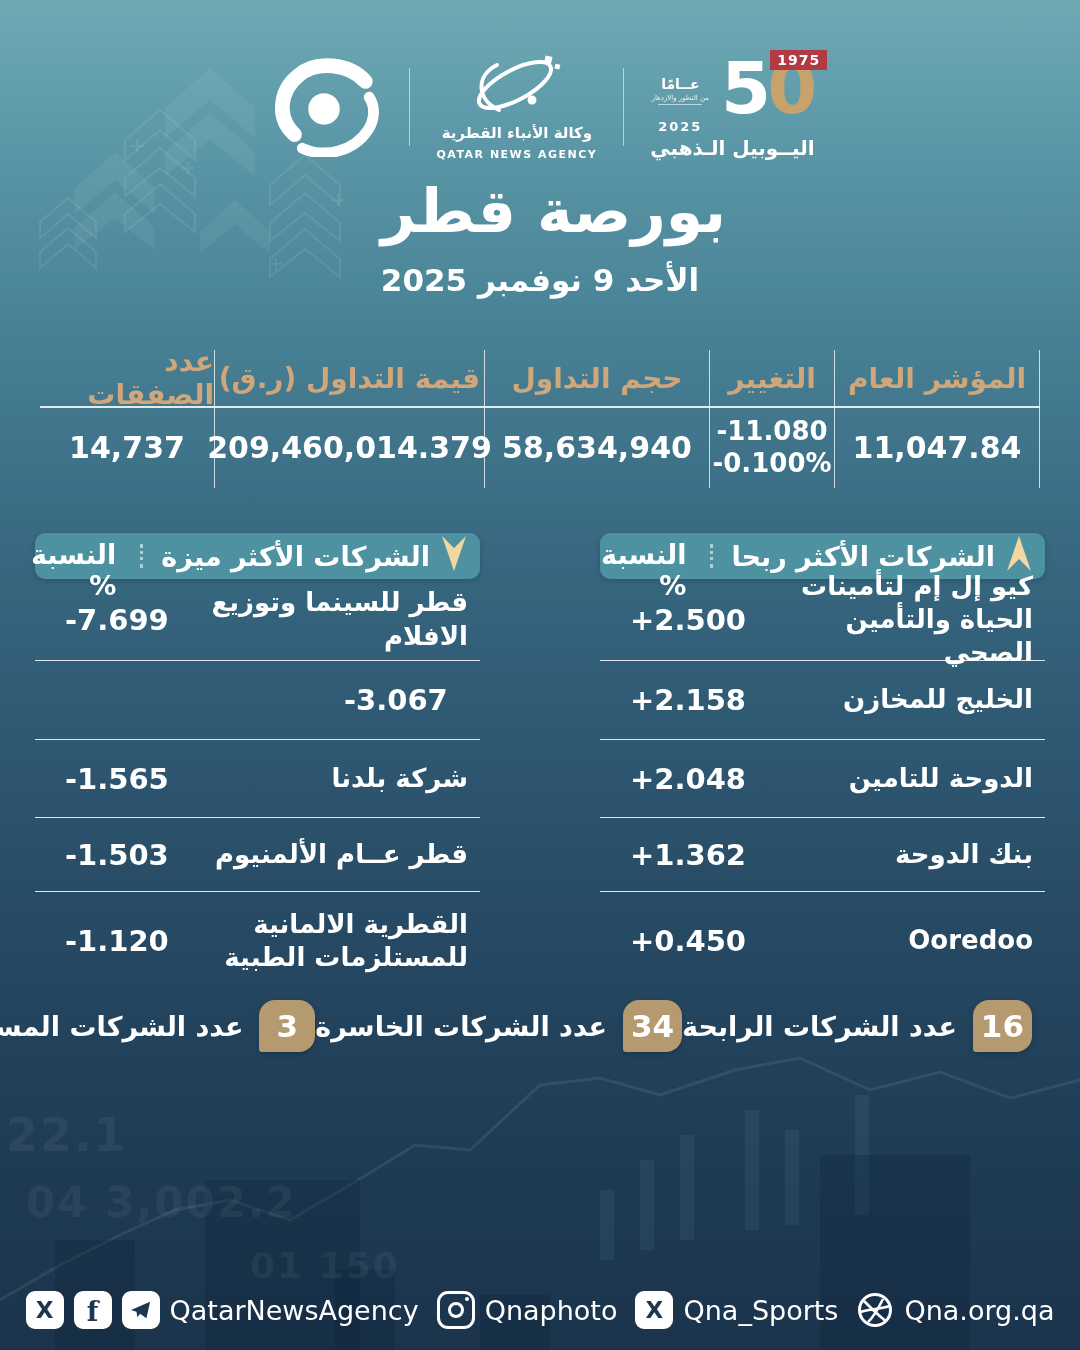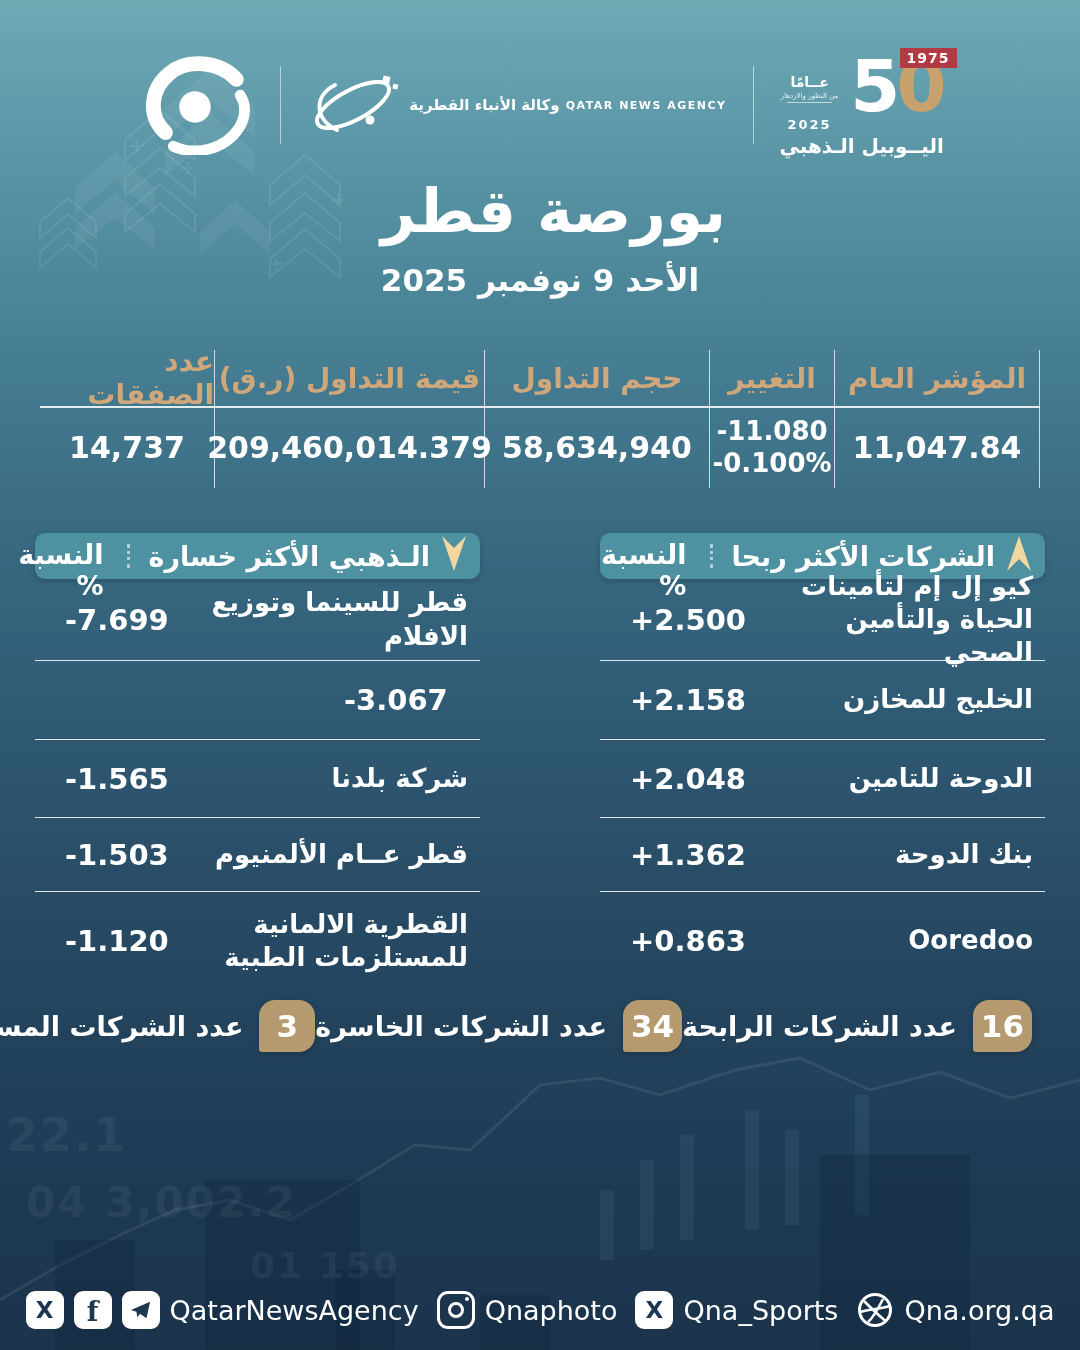--- a/index.html
+++ b/index.html
@@ -18,21 +18,21 @@
   .deco-top{left:20px; top:20px; opacity:.55;}
   .deco-bottom{left:0; bottom:0; opacity:.9;}
   .deco-num{position:absolute; color:rgba(255,255,255,.055); font-weight:bold; letter-spacing:2px;}
   .dn0{left:6px; top:1108px; font-size:46px;}
   .dn1{left:26px; top:1178px; font-size:42px;}
   .dn2{left:250px; top:1245px; font-size:36px;}
 
   
   .logos{position:absolute; top:52px; left:0; right:0; display:flex; justify-content:center; align-items:center; gap:26px;}
   .logo-sep{width:1px; height:78px; background:rgba(255,255,255,.55);}
-  .qna-block{display:flex; align-items:center; gap:6px;}
+  .qna-block{display:flex; flex-direction:column; align-items:center; gap:6px;}
   .qna-ar{font-size:15px; font-weight:bold;}
   .qna-en{font-size:11px; font-weight:bold; letter-spacing:1.5px;}
   .anniv{display:flex; flex-direction:column; align-items:center;}
   .anniv-top{display:flex; align-items:flex-start; direction:ltr; position:relative;}
   .anniv-side{display:flex; flex-direction:column; align-items:center; margin-top:22px; margin-right:12px;}
   .anniv-word{font-size:14px; font-weight:bold;}
   .anniv-tag{font-size:7px; color:rgba(255,255,255,.85); margin:2px 0; white-space:nowrap;}
   .anniv-endyear{font-size:13px; font-weight:bold; letter-spacing:2px; border-top:1px solid rgba(255,255,255,.6); padding-top:14px;}
   .anniv-50{font-size:72px; font-weight:bold; line-height:.95; letter-spacing:-4px; display:flex;}
   .anniv-50 .d1{color:#ffffff;}
@@ -218,21 +218,21 @@
     </div>
   </div>
 
   <div class="list list-losers">
     <div class="list-bar">
       <span class="arrow-wrap">
         <svg width="28" height="36" viewBox="0 0 28 36">
             <polygon points="2,0 14,12 26,0 14,35" fill="#f2d7a0"></polygon>
           </svg>
       </span>
-      <span class="list-title">الـذهبي الأكثر خسارة</span>
+      <span class="list-title">الشركات الأكثر ميزة</span>
       <span class="bar-divider"></span>
       <span class="bar-spacer"></span>
       <span class="pct-label">النسبة %</span>
     </div>
     <div>
       <div class="list-row">
         <span class="row-name">قطر للسينما وتوزيع الافلام</span>
         <span class="row-value">-7.699</span>
       </div>
       <div class="list-row">
@@ -277,21 +277,21 @@
       <div class="list-row">
         <span class="row-name">الدوحة للتامين</span>
         <span class="row-value">+2.048</span>
       </div>
       <div class="list-row">
         <span class="row-name">بنك الدوحة</span>
         <span class="row-value">+1.362</span>
       </div>
       <div class="list-row">
         <span class="row-name">Ooredoo</span>
-        <span class="row-value">+0.863</span>
+        <span class="row-value">+0.450</span>
       </div>
     </div>
   </div>
 
   <div class="stats">
     <div class="stat">
       <span class="stat-badge">16</span>
       <span class="stat-label">عدد الشركات الرابحة</span>
     </div>
     <div class="stat">

